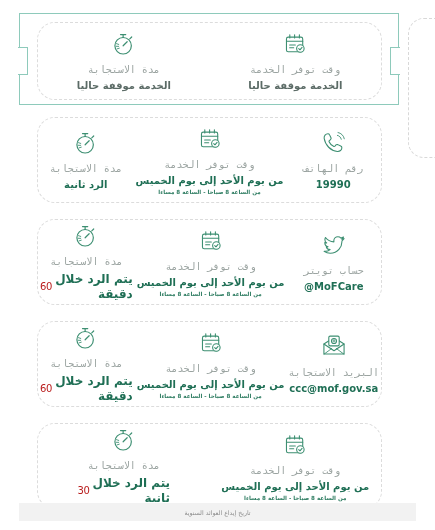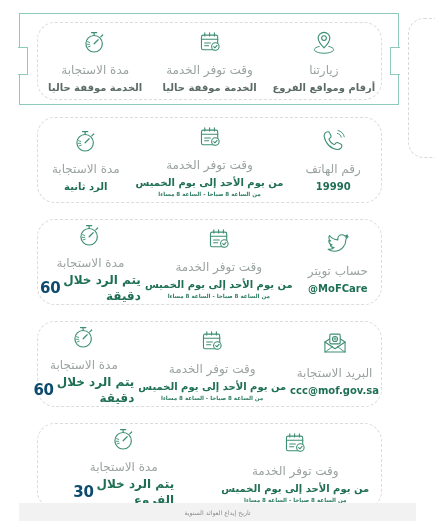--- a/index.html
+++ b/index.html
@@ -70,26 +70,27 @@
   }
 
   .icon-wrap{
     height:30px;
     display:flex;align-items:center;justify-content:center;
     margin-bottom:5px;
   }
   .icon-wrap svg{display:block;}
 
   .cap{
-    font-size:12px;
+    font-size:10px;
     color:#9aa3a0;
     line-height:1.35;
     letter-spacing:.1px;
     margin-bottom:2px;
     white-space:nowrap;
+    font-family:Liberation Mono, monospace;
   }
   .val{
     font-size:10px;
     font-weight:bold;
     color:#1f6f55;
     line-height:1.4;
     white-space:nowrap;
   }
   .val.muted{color:#5b6b66;}
   .sub{
@@ -100,21 +101,21 @@
     font-weight:bold;
   }
   .ltr{direction:ltr;unicode-bidi:embed;}
 
   
   .rt{
     display:flex;flex-direction:row;align-items:center;
     justify-content:center;gap:3px;direction:rtl;
   }
   .rt .big{
-    font-size:15px;font-weight:bold;color:#0c4a6e;
+    font-size:10px;font-weight:normal;color:#b91c1c;
     line-height:1;letter-spacing:-.3px;
   }
   .rt .txt{
     font-size:12px;font-weight:bold;color:#1f6f55;
     line-height:1.3;text-align:right;white-space:nowrap;
   }
 
   
   .footer{
     position:absolute;
@@ -130,31 +131,20 @@
 <body>
 
 <div id="page">
 
   <div class="edge-card"></div>
 
   <div class="highlight-frame"></div>
 
   <div class="rows">
       <div class="card" style="top: 22px; height: 78px;">
-        <div class="col">
-          <div class="icon-wrap">
-            <svg width="26" height="26" viewBox="0 0 32 32" fill="none" stroke="#3d8f72" stroke-width="1.35" stroke-linecap="round" stroke-linejoin="round">
-              <path d="M16 4.2c-4 0-7.2 3.1-7.2 7 0 5 7.2 12 7.2 12s7.2-7 7.2-12c0-3.9-3.2-7-7.2-7z"></path>
-              <circle cx="16" cy="11.2" r="2.9"></circle>
-              <path d="M10.2 21.4C6.6 22.2 4.2 23.7 4.2 25.4c0 2.4 5.3 4.4 11.8 4.4s11.8-2 11.8-4.4c0-1.7-2.4-3.2-6-4" stroke-width="1.2"></path>
-            </svg>
-          </div>
-          <div class="cap">زيارتنا</div>
-          <div class="val muted">أرقام ومواقع الفروع</div>
-        </div>
         <div class="col">
           <div class="icon-wrap">
             <svg width="26" height="26" viewBox="0 0 32 32" fill="none" stroke="#3d8f72" stroke-width="1.35" stroke-linecap="round" stroke-linejoin="round">
               <rect x="5.5" y="7.5" width="20" height="18" rx="2.2"></rect>
               <path d="M5.5 12.6h20"></path>
               <path d="M9.6 4.6v4M15.5 4.6v4M21.4 4.6v4"></path>
               <path d="M9.4 17.2h7M9.4 20.6h5"></path>
               <circle cx="22.6" cy="21.6" r="4.6" fill="#ffffff"></circle>
               <path d="M20.6 21.6l1.5 1.5 2.6-2.9"></path>
             </svg>
@@ -339,21 +329,21 @@
               <path d="M15 5.2v3.4"></path>
               <path d="M22.6 10.2l2.2-2.2"></path>
               <path d="M15 18l4.6-4.6"></path>
               <path d="M7.4 15.6l2.6.9M7.2 18.6l2.7.1M8 21.6l2.6-.8" stroke-width="1"></path>
             </svg>
           </div>
           <div class="cap">مدة الاستجابة</div>
           <div class="rt">
             <div class="txt">
               <div>يتم الرد خلال</div>
-              <div>الفروع</div>
+              <div>ثانية</div>
             </div>
             <div class="big">30</div>
           </div>
         </div>
       </div>
     </div>
 
   <div class="footer">
     <span>تاريخ إيداع العوائد السنوية</span>
   </div>

